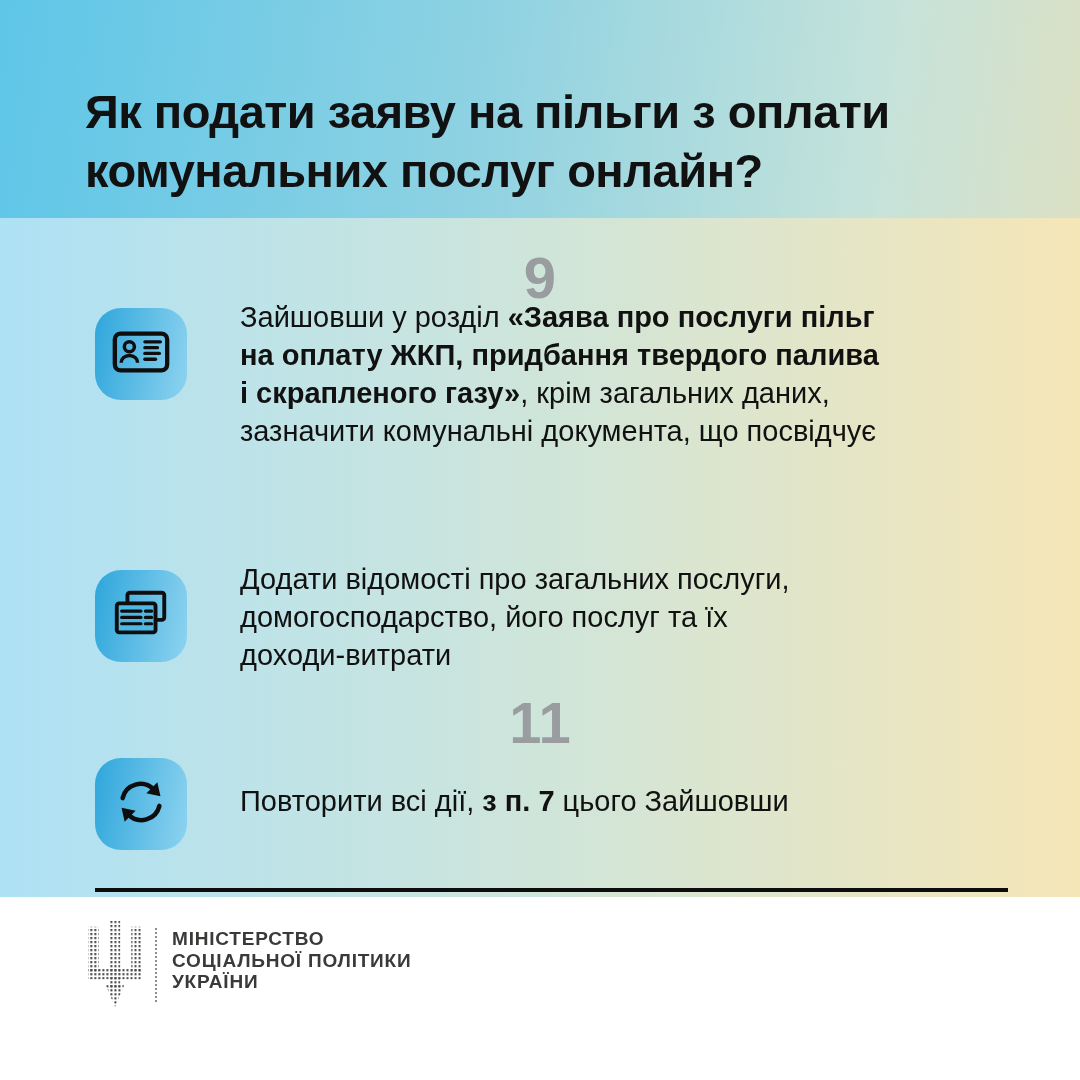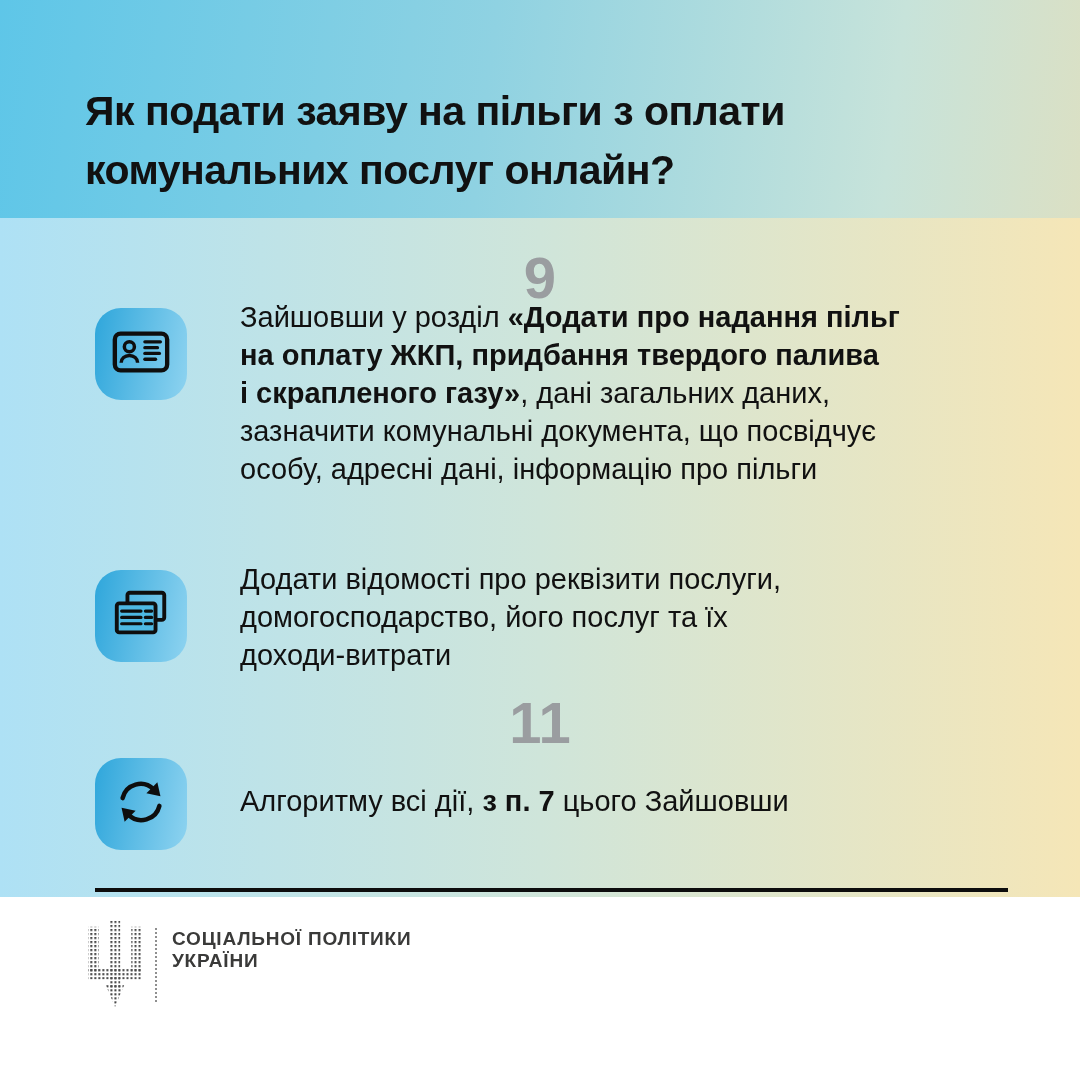--- a/index.html
+++ b/index.html
@@ -13,21 +13,21 @@
   .top-band{
     position:absolute;left:0;top:0;width:1080px;height:218px;
     background:linear-gradient(97deg,var(--band_top_left,#5ec6e8) 0%,#8fd2e2 45%,var(--band_top_right,#c7e3da) 82%,#dbe0c4 100%);
   }
   .body-band{
     position:absolute;left:0;top:218px;width:1080px;height:679px;
     background:linear-gradient(90deg,var(--bg_left,#aee1f5) 0%,#cfe5da 50%,var(--bg_right,#f5e6b7) 100%);
   }
   .title{
     position:absolute;left:85px;top:82px;width:930px;margin:0;
-    font-size:41px;line-height:59px;font-weight:700;
+    font-size:47px;line-height:59px;font-weight:700;
     letter-spacing:-0.5px;color:var(--text_black,#111);
   }
   .step-num{
     position:absolute;left:0;width:1080px;text-align:center;
     font-size:58px;line-height:58px;font-weight:700;
     color:var(--number_gray,#9a9da0);
   }
   .icon-tile{
     position:absolute;left:95px;width:92px;height:92px;border-radius:26px;
     background:linear-gradient(100deg,var(--tile_from,#2ea6db) 0%,var(--tile_to,#8ed3f0) 100%);
@@ -78,56 +78,56 @@
         <path d="M11.5,43 a8.5,7.5 0 0 1 17,0" fill="none" stroke="#0e0e0e" stroke-width="3.6"></path>
         <g stroke="#0e0e0e" stroke-width="3.4" stroke-linecap="round">
           <line x1="36" y1="21.5" x2="52" y2="21.5"></line>
           <line x1="36" y1="27.5" x2="49" y2="27.5"></line>
           <line x1="36" y1="33.5" x2="51" y2="33.5"></line>
           <line x1="36" y1="39.5" x2="47" y2="39.5"></line>
         </g>
       </svg>
     </span>
   </div>
-  <div class="step-text" style="top:298px"><span>Зайшовши у розділ </span><span class="b">«Додати про надання пільг</span><br><span class="b">на оплату ЖКП, придбання твердого палива</span><br><span class="b">і скрапленого газу»</span><span>, дані загальних даних,</span><br><span>зазначити комунальні документа, що посвідчує</span><br><span>особу, адресні дані, інформацію про пільги</span></div>
+  <div class="step-text" style="top:298px"><span>Зайшовши у розділ </span><span class="b">«Заява про послуги пільг</span><br><span class="b">на оплату ЖКП, придбання твердого палива</span><br><span class="b">і скрапленого газу»</span><span>, крім загальних даних,</span><br><span>зазначити комунальні документа, що посвідчує</span><br></div>
 
   <div class="icon-tile" style="top:570px">
     <span>
       <svg width="62" height="62" viewBox="0 0 64 64">
         <rect x="18" y="10" width="38" height="28" rx="2.5" fill="none" stroke="#0e0e0e" stroke-width="4"></rect>
         <rect x="7" y="21" width="40" height="30" rx="2.5" fill="#4db8e3" stroke="#0e0e0e" stroke-width="4"></rect>
         <g stroke="#0e0e0e" stroke-width="3.2" stroke-linecap="round">
           <line x1="12" y1="29" x2="32" y2="29"></line>
           <line x1="12" y1="35.5" x2="32" y2="35.5"></line>
           <line x1="12" y1="42" x2="32" y2="42"></line>
           <line x1="36.5" y1="29" x2="43" y2="29"></line>
           <line x1="36.5" y1="35.5" x2="43" y2="35.5"></line>
           <line x1="36.5" y1="42" x2="43" y2="42"></line>
         </g>
       </svg>
     </span>
   </div>
-  <div class="step-text" style="top:560px"><span>Додати відомості про реквізити послуги,</span><br><span>домогосподарство, його послуг та їх</span><br><span>доходи-витрати</span></div>
+  <div class="step-text" style="top:560px"><span>Додати відомості про загальних послуги,</span><br><span>домогосподарство, його послуг та їх</span><br><span>доходи-витрати</span></div>
 
   <div class="step-num" style="top:694px">11</div>
   <div class="icon-tile" style="top:758px">
     <span>
       <svg width="62" height="62" viewBox="0 0 64 64">
         <g fill="none" stroke="#0e0e0e" stroke-width="4.6" stroke-linecap="round">
           <path d="M13,28 A19,19 0 0 1 45,19"></path>
           <path d="M51,36 A19,19 0 0 1 19,45"></path>
         </g>
         <g fill="#0e0e0e">
           <path d="M-2.5,-8 L10,0 L-2.5,8 Z" transform="translate(45,19) rotate(45)"></path>
           <path d="M-2.5,-8 L10,0 L-2.5,8 Z" transform="translate(19,45) rotate(225)"></path>
         </g>
       </svg>
     </span>
   </div>
-  <div class="step-text" style="top:782px"><span>Алгоритму всі дії, </span><span class="b">з п. 7</span><span> цього Зайшовши</span></div>
+  <div class="step-text" style="top:782px"><span>Повторити всі дії, </span><span class="b">з п. 7</span><span> цього Зайшовши</span></div>
 
   <div class="divider"></div>
 
   <div class="footer">
     <span class="tryzub">
       <svg width="58" height="88" viewBox="0 0 60 92">
         <defs>
           <pattern id="dotp" width="4.2" height="4.2" patternUnits="userSpaceOnUse">
             <rect x="0" y="0" width="2.1" height="2.1" fill="#4a4a4a"></rect>
           </pattern>
@@ -137,18 +137,19 @@
           <rect x="24.5" y="0" width="11" height="55"></rect>
           <rect x="47" y="6" width="11" height="48"></rect>
           <rect x="2" y="50" width="56" height="11"></rect>
           <rect x="24.5" y="58" width="11" height="12"></rect>
           <polygon points="30,90 20,66 40,66"></polygon>
         </g>
       </svg>
     </span>
     <div class="logo-sep"></div>
     <div class="org">
+      <div>МІНІСТЕРСТВО</div>
       <div>СОЦІАЛЬНОЇ ПОЛІТИКИ</div>
       <div>УКРАЇНИ</div>
     </div>
   </div>
 
 </div>
 
 </body></html>

